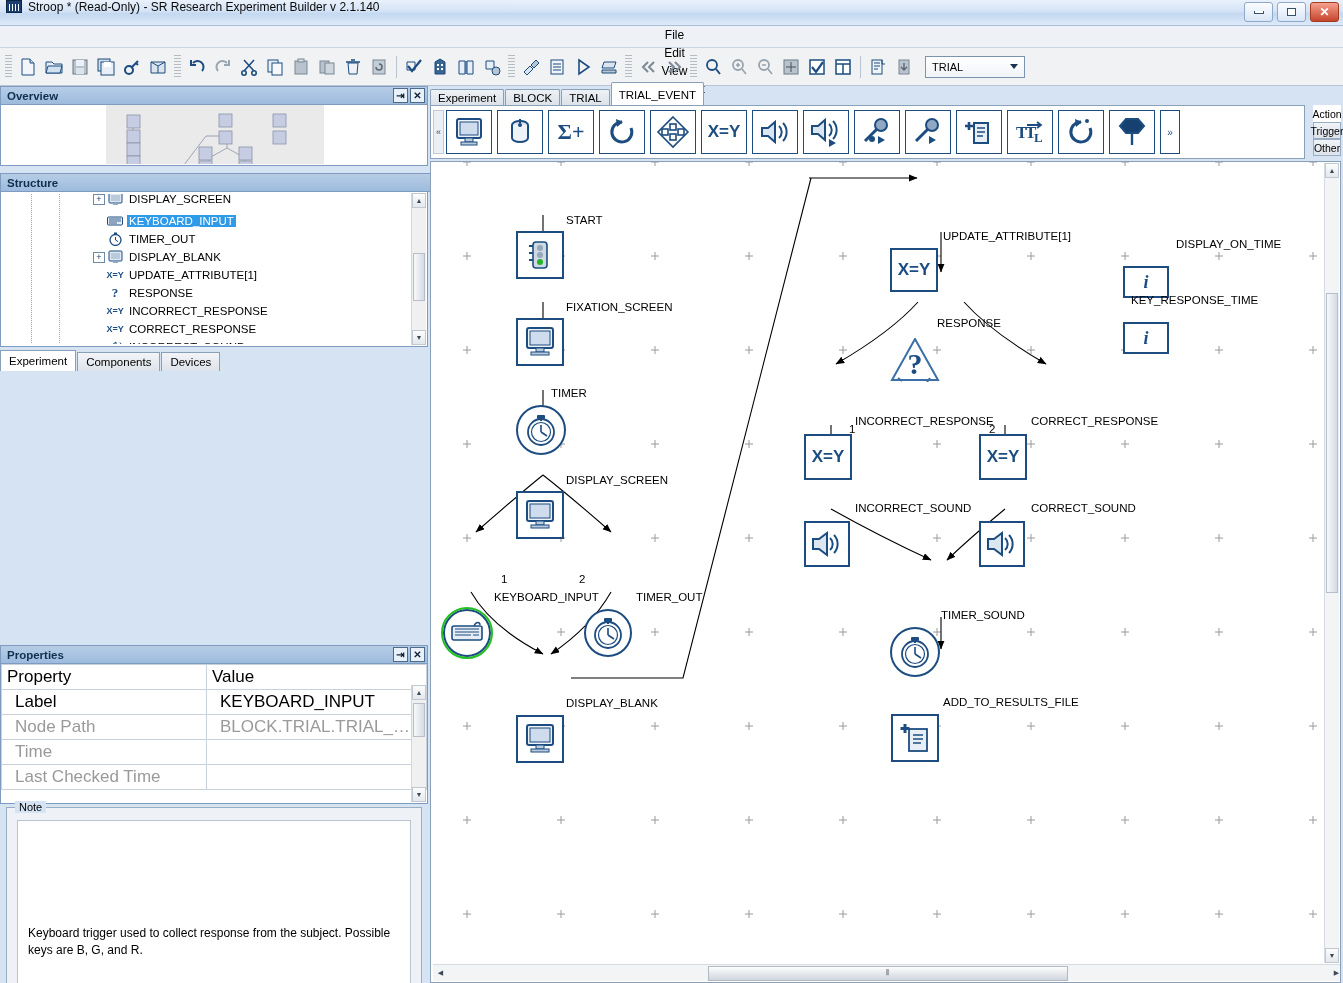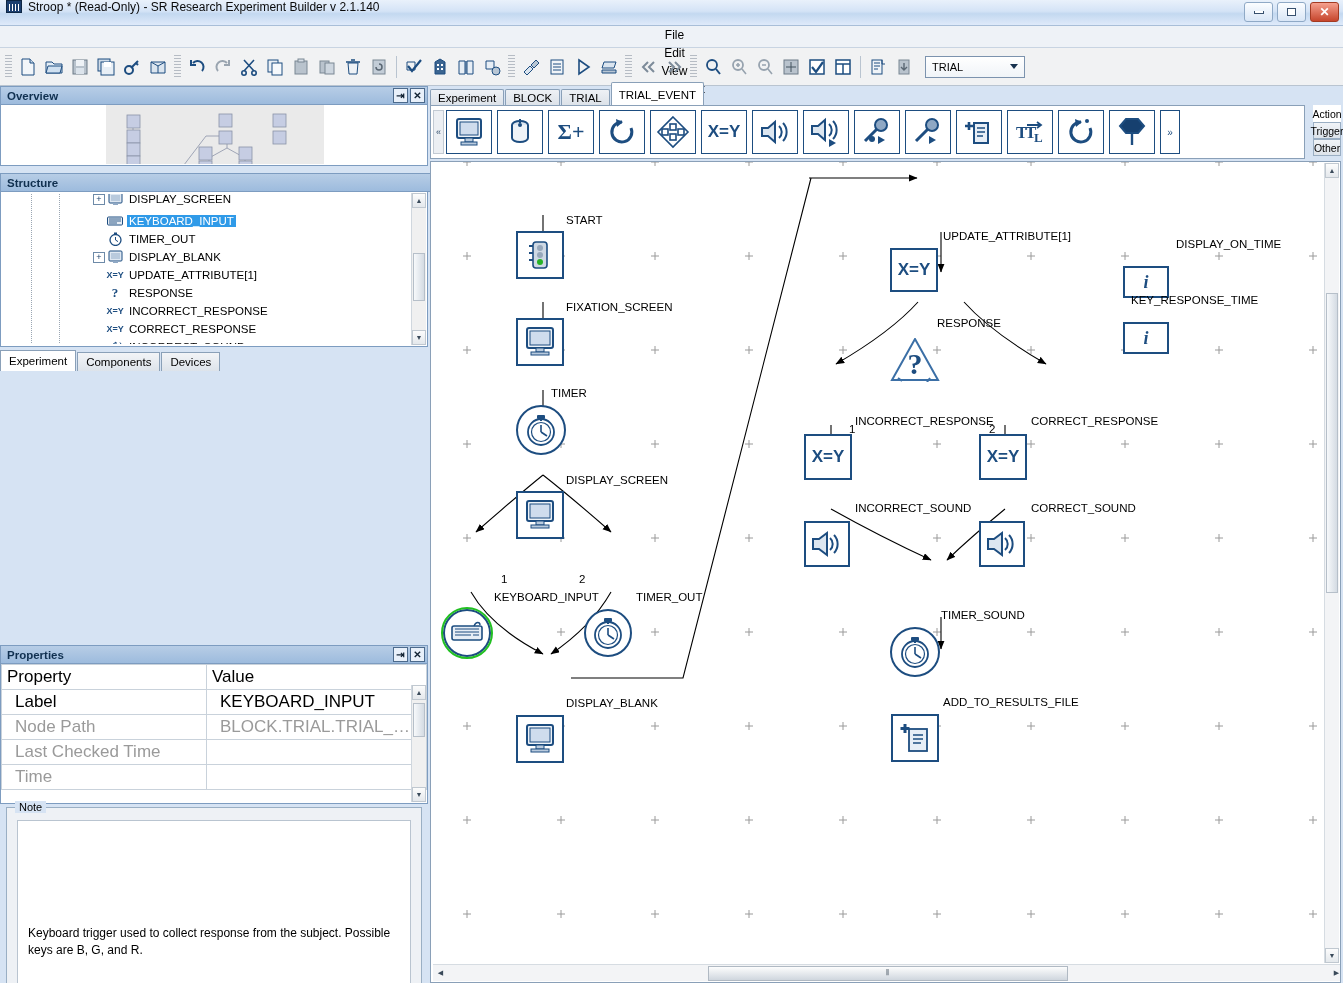--- a/index.html
+++ b/index.html
@@ -547,25 +547,25 @@
           <tbody id="pr-rows">
               <tr>
                 <td>Label</td>
                 <td>KEYBOARD_INPUT</td>
               </tr>
               <tr>
                 <td class="pr-dim">Node Path</td>
                 <td class="pr-dim">BLOCK.TRIAL.TRIAL_EVENT.KEYBOA...</td>
               </tr>
               <tr>
-                <td class="pr-dim">Last Checked Time</td>
+                <td class="pr-dim">Time</td>
                 <td class="pr-dim"></td>
               </tr>
               <tr>
-                <td class="pr-dim">Time</td>
+                <td class="pr-dim">Last Checked Time</td>
                 <td class="pr-dim"></td>
               </tr>
             </tbody>
         </table>
         <div class="vsb" style="top:21px;">
           <div class="arw">▲</div>
           <div class="thumb" style="top:18px;height:34px;"></div>
           <div class="arw" style="position:absolute;left:0;right:0;bottom:0;">▼</div>
         </div>
       </div>

